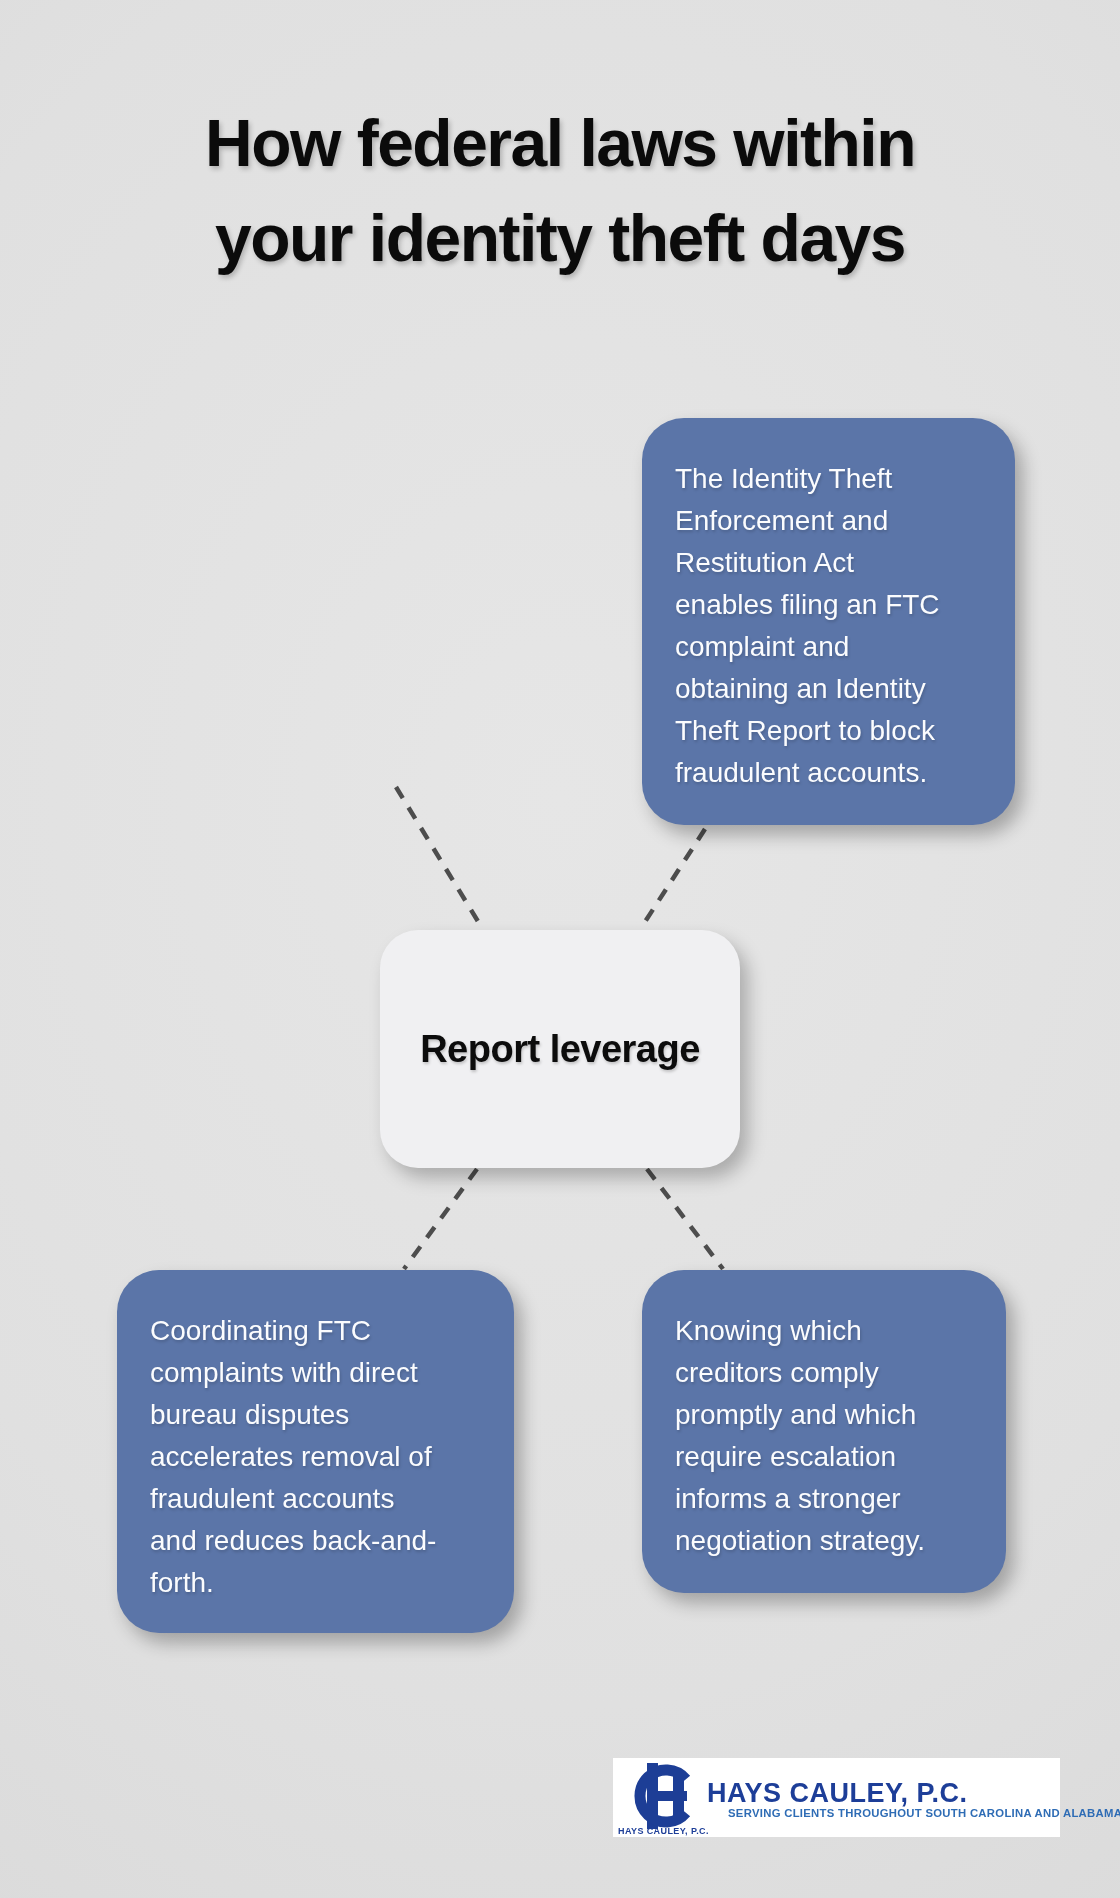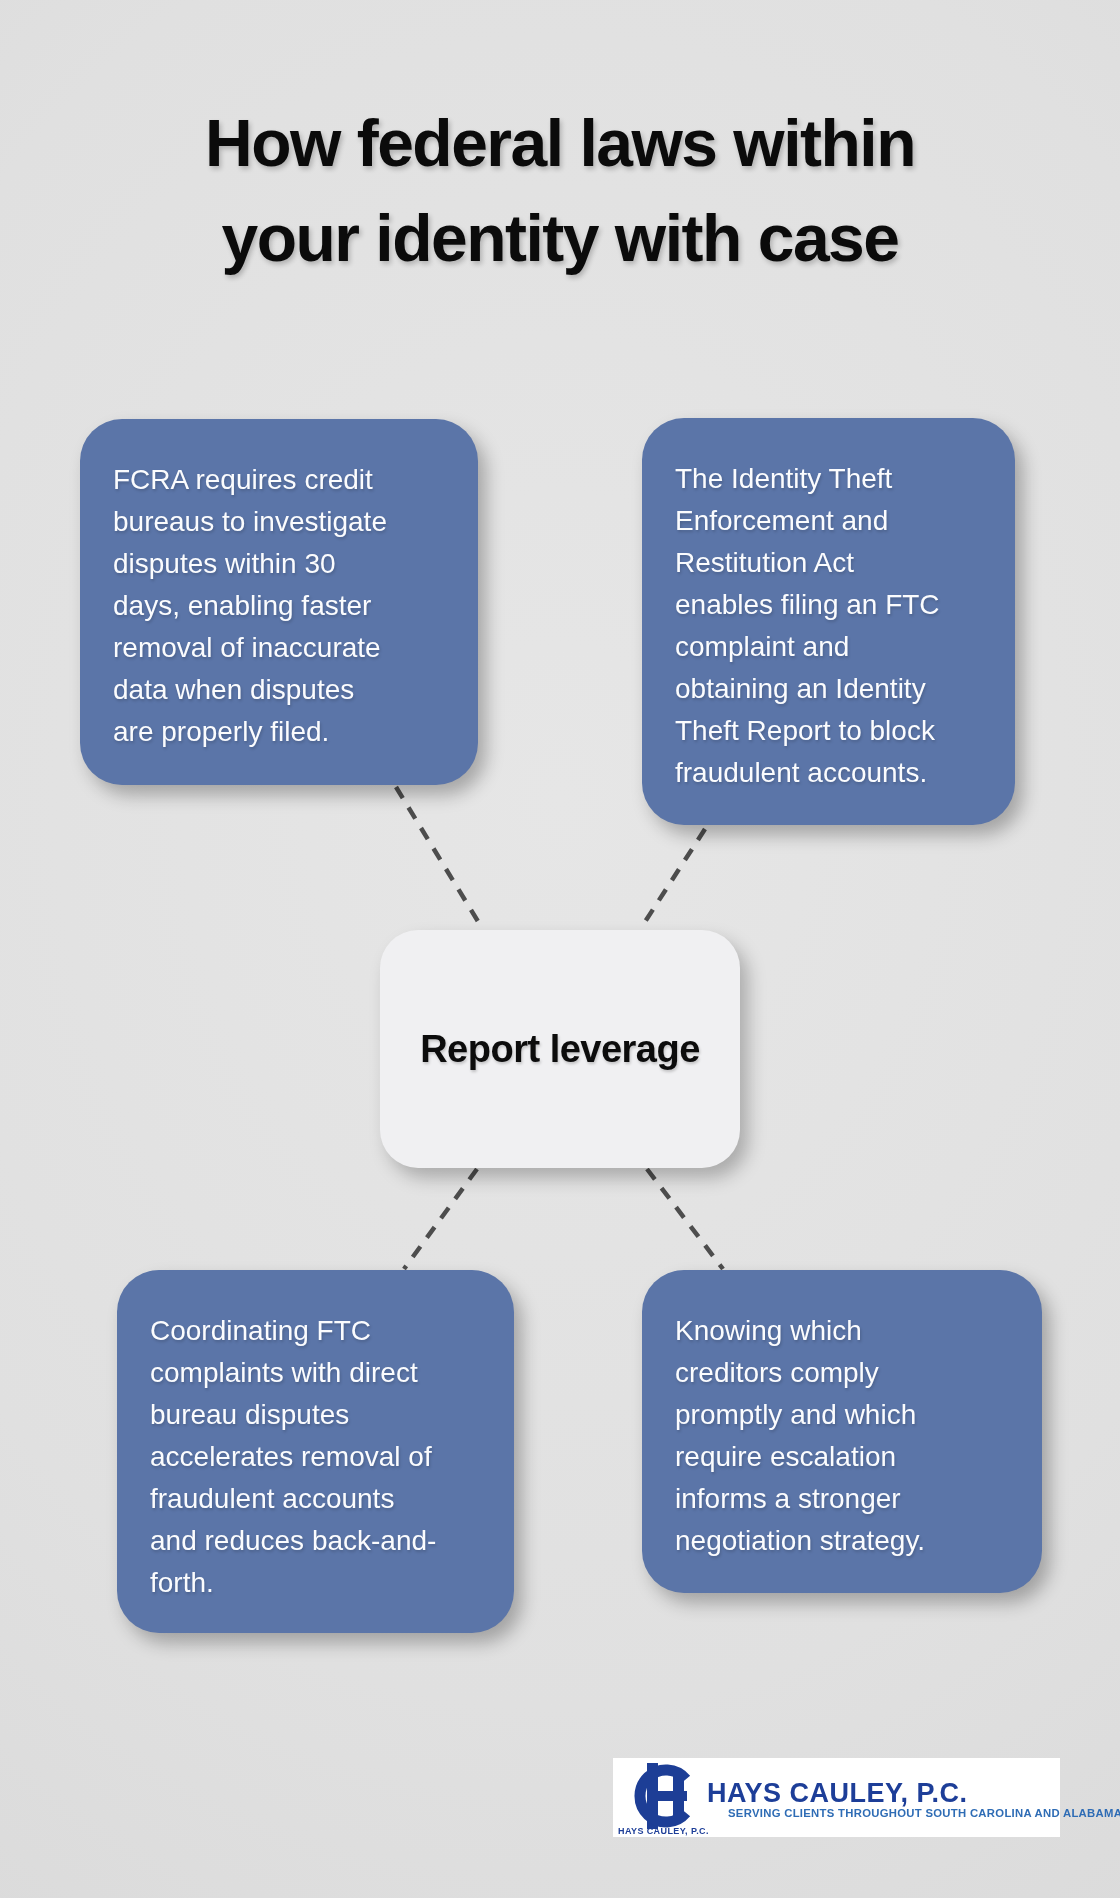--- a/index.html
+++ b/index.html
@@ -55,21 +55,21 @@
   }
   .node-text {
     font-size: 28px;
     line-height: 42px;
     white-space: pre-line;
     text-shadow: 1px 2px 3px rgba(0,0,0,0.18);
   }
   .node-tl { left: 80px;  top: 419px;  width: 398px; height: 366px; }
   .node-tr { left: 642px; top: 418px;  width: 373px; height: 407px; }
   .node-bl { left: 81px;  top: 1270px; width: 397px; height: 363px; margin-left: 36px; }
-  .node-br { left: 642px; top: 1270px; width: 400px; height: 323px; }
+  .node-br { left: 642px; top: 1270px; width: 364px; height: 323px; }
   .center-box {
     position: absolute;
     left: 380px;
     top: 930px;
     width: 360px;
     height: 238px;
     background: #f0f0f2;
     border-radius: 38px;
     box-shadow: 8px 10px 18px rgba(0,0,0,0.25);
     display: flex;
@@ -128,39 +128,30 @@
     margin-left: 20px;
   }
 </style>
 </head>
 <body>
 
 <div class="canvas">
 
   <div class="title">
     <div>How federal laws within</div>
-    <div>your identity with case</div>
+    <div>your identity theft days</div>
   </div>
 
   <svg class="connectors" viewBox="0 0 1120 1898" xmlns="http://www.w3.org/2000/svg">
     <line x1="396" y1="787" x2="482" y2="928"></line>
     <line x1="705" y1="829" x2="641" y2="928"></line>
     <line x1="477" y1="1169" x2="404" y2="1269"></line>
     <line x1="647" y1="1169" x2="723" y2="1269"></line>
   </svg>
 
-  <div class="node node-tl">
-    <div class="node-text">FCRA requires credit
-bureaus to investigate
-disputes within 30
-days, enabling faster
-removal of inaccurate
-data when disputes
-are properly filed.</div>
-  </div>
 
   <div class="node node-tr">
     <div class="node-text">The Identity Theft
 Enforcement and
 Restitution Act
 enables filing an FTC
 complaint and
 obtaining an Identity
 Theft Report to block
 fraudulent accounts.</div>

